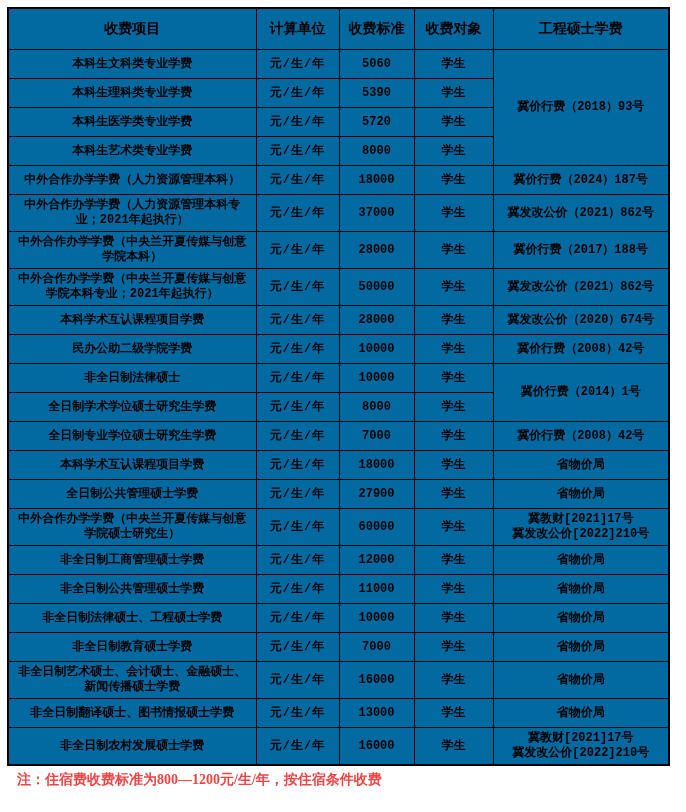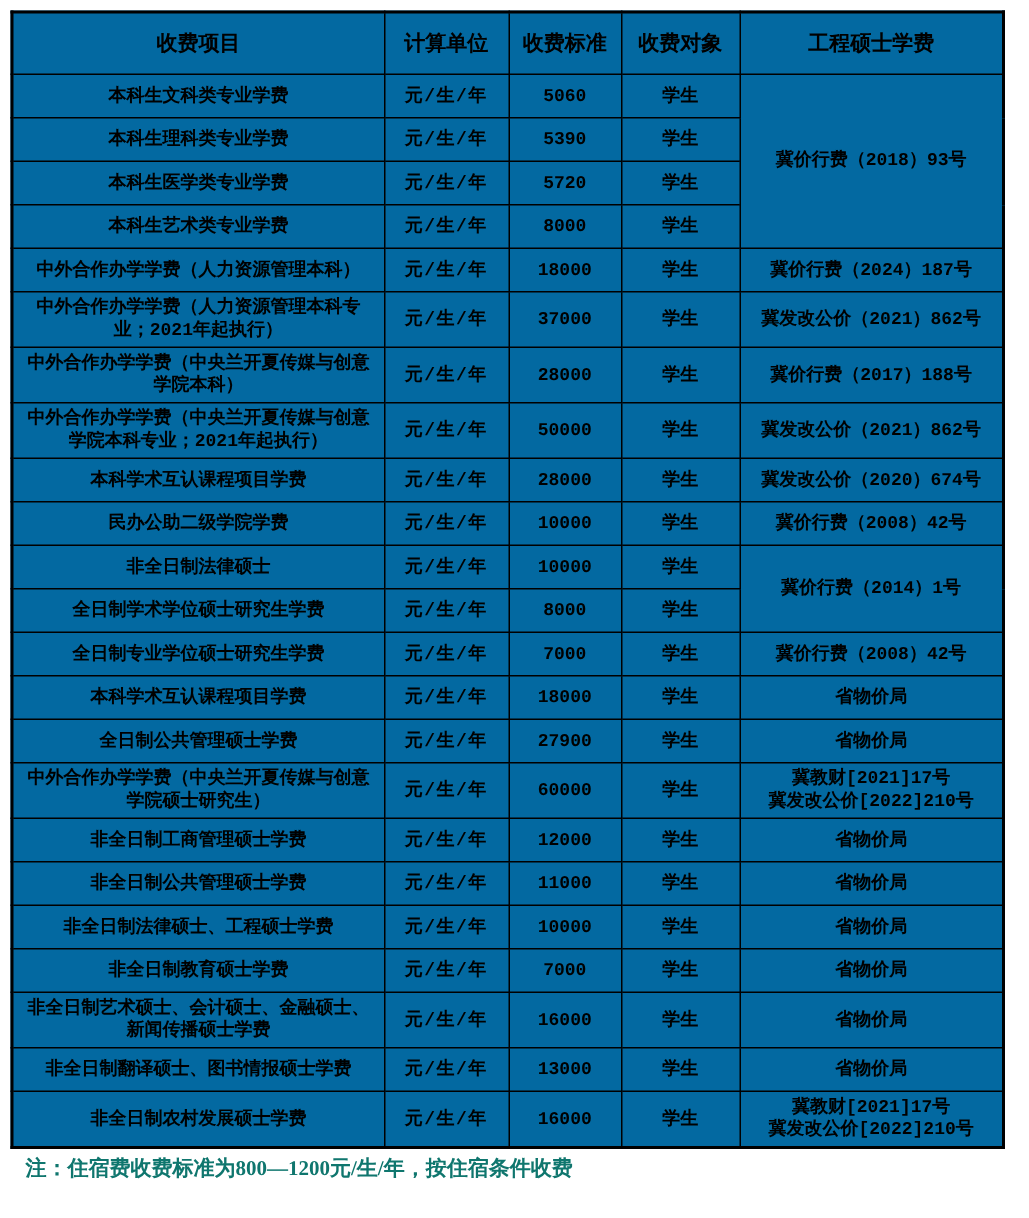--- a/index.html
+++ b/index.html
@@ -55,21 +55,21 @@
   }
   td.approval {
     white-space: pre-line;
     padding: 3px 22px;
   }
   .footer-note {
     margin: 5px 0 0 1px;
     font-size: 14px;
     font-weight: bold;
     line-height: 18px;
-    color: #0f766e;
+    color: #ef4444;
     white-space: nowrap;
     padding-left: 16px;
   }
   col.c-item   { width: 248px; }
   col.c-unit   { width: 83px;  }
   col.c-fee    { width: 75px;  }
   col.c-target { width: 79px;  }
   col.c-appr   { width: 176px; }
 </style>
 </head>

